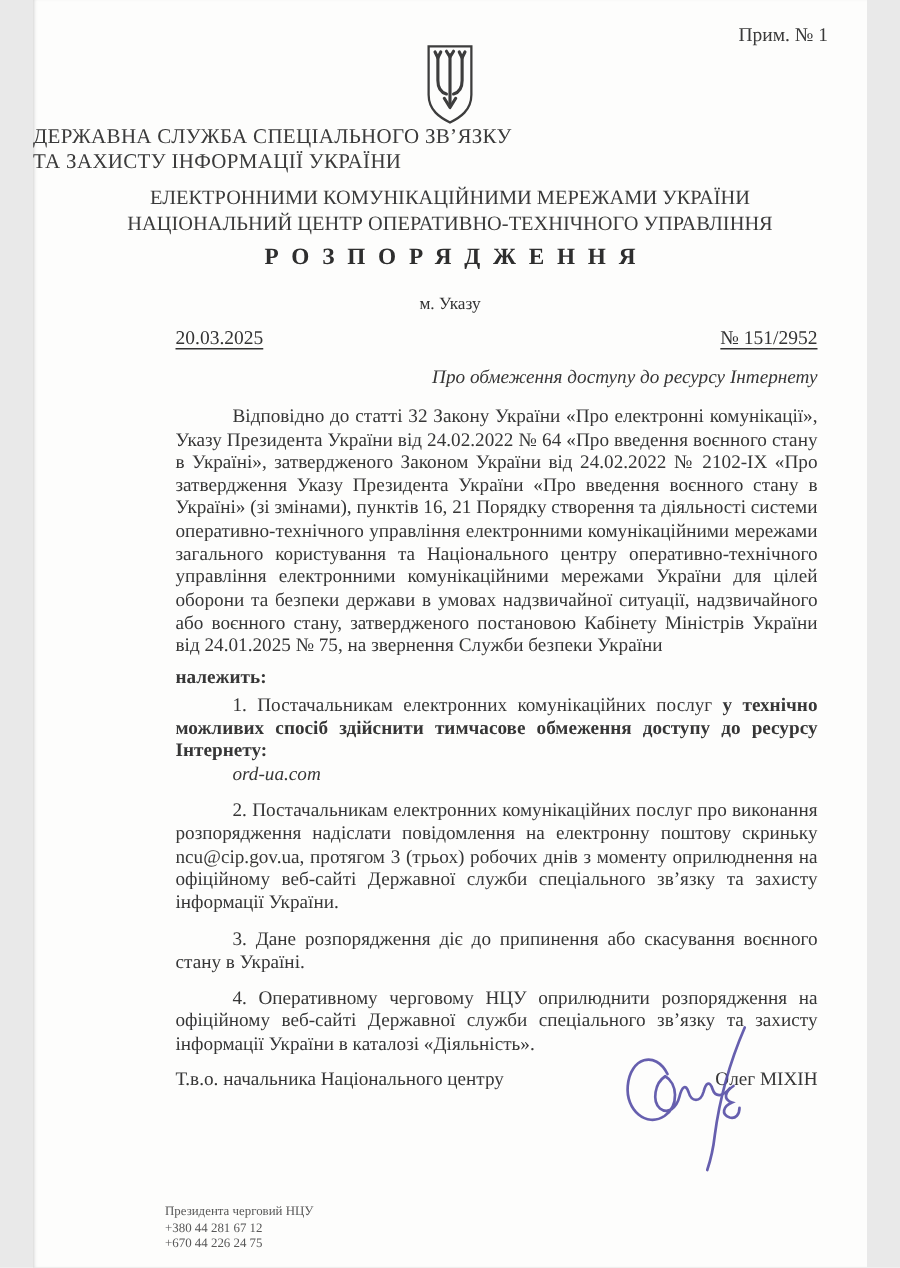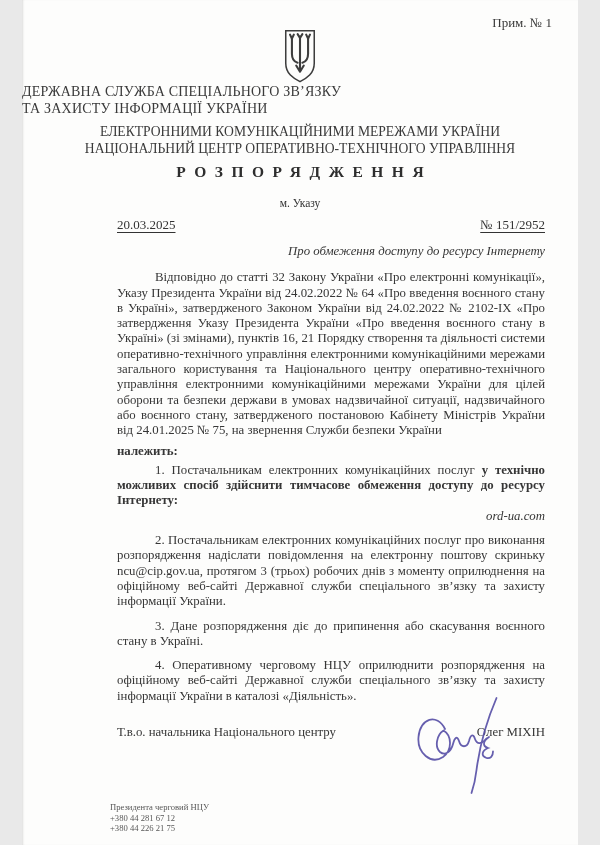--- a/index.html
+++ b/index.html
@@ -26,22 +26,22 @@
     display:flex; justify-content:space-between; font-size:13px; }
   .meta-row span { text-decoration:underline; text-underline-offset:3px; }
   .doc-body { position:absolute; top:244px; left:95px; right:33px;
     font-size:12.8px; line-height:15.3px; text-align:justify; color:#363636; }
   .subject { font-style:italic; text-align:right; margin:0 0 11px 0; }
   .intro { text-indent:38px; margin:0 0 5px 0; }
   .directive-word { font-weight:bold; text-align:left; margin:5px 0 4px 0; }
   .order-item { text-indent:38px; margin:9px 0 0 0; }
   .order-item.first { margin-top:4px; }
   .bold-part { font-weight:bold; }
-  .resource-line { font-style:italic; text-align:right; margin:0; padding-left:38px; }
-  .sig-row { position:relative; margin-top:21px; display:flex;
+  .resource-line { font-style:italic; text-align:left; margin:0; padding-left:38px; }
+  .sig-row { position:relative; margin-top:8px; display:flex;
     justify-content:space-between; text-align:left; }
   .sig-scribble { position:absolute; left:292px; top:-30px; }
   .footer-block { position:absolute; left:88px; top:802px;
     font-size:8.6px; line-height:10.6px; color:#575757; }
 </style>
 </head>
 <body>
 
 <div class="page">
 
@@ -108,16 +108,16 @@
           </g>
         </svg>
       </span>
       <span>Олег МІХІН</span>
     </div>
   </div>
 
   <div class="footer-block">
     <div>Президента черговий НЦУ</div>
     <div>+380 44 281 67 12</div>
-    <div>+380 44 226 21 75</div>
+    <div>+670 44 226 24 75</div>
   </div>
 
 </div>
 
 </body></html>

